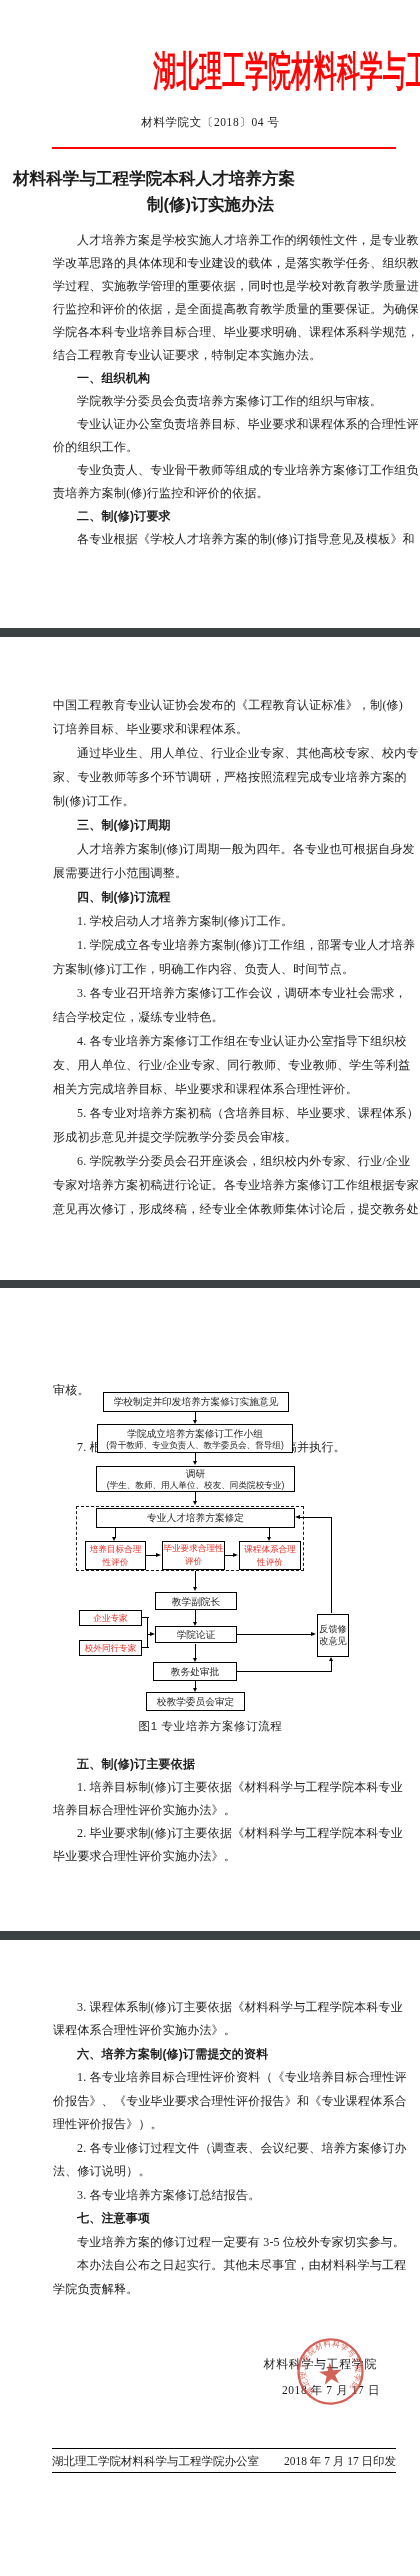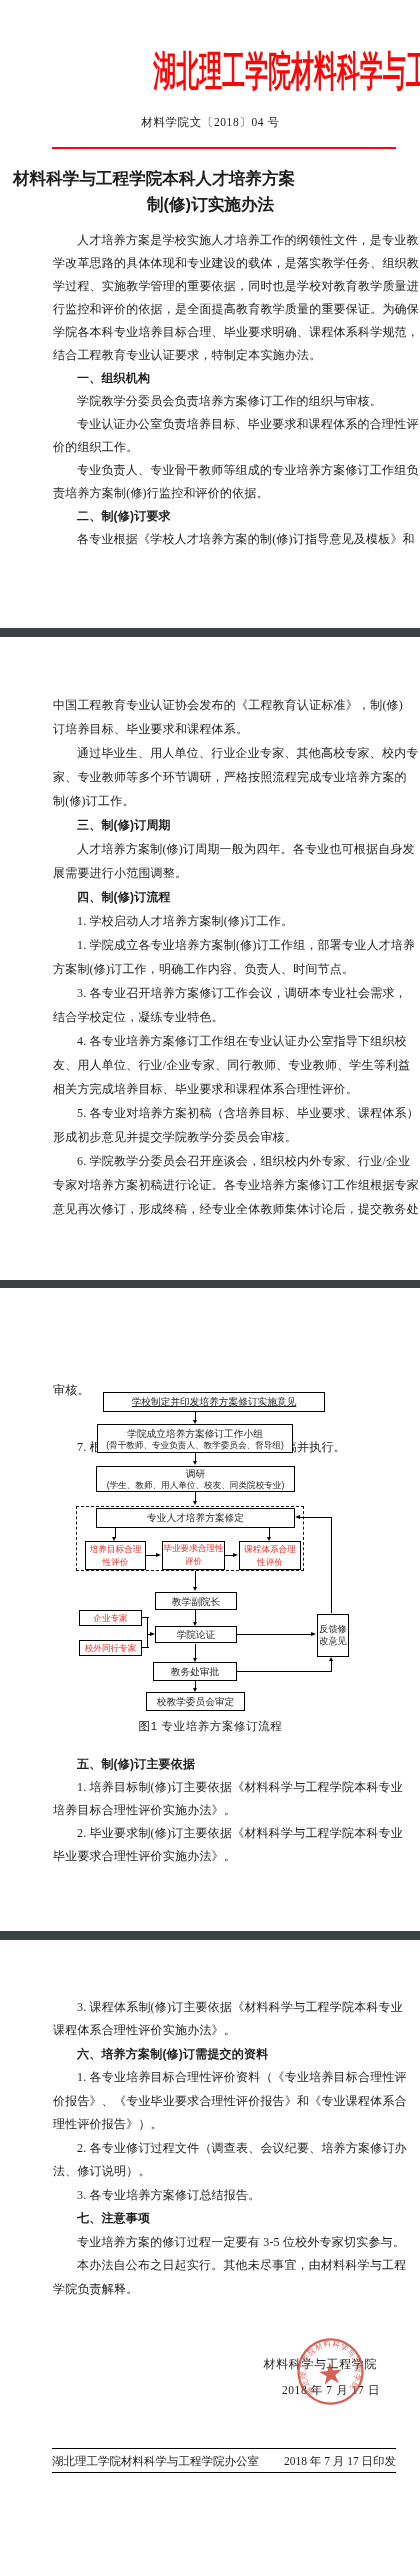--- a/index.html
+++ b/index.html
@@ -118,21 +118,21 @@
 <div class="pagebreak"></div>
 
 <div class="page" style="height:643px;">
   <div class="tb lh42" style="top:57px;">
       <div class="ln">审核。</div>
       <div class="ln ind">7. 根据教务处意见形成专业培养方案定稿并执行。</div>
     </div>
 
   <div class="fc">
 
-    <div class="fb" style="left:103px;top:104px;width:222px;height:19.5px;text-decoration:underline;">
+    <div class="fb" style="left:103px;top:104px;width:186px;height:19.5px;">
         <div class="m">学校制定并印发培养方案修订实施意见</div>
       </div>
     <div class="fb" style="left:97px;top:136px;width:196px;height:29px;">
         <div class="m">学院成立培养方案修订工作小组</div>
         <div class="s">(骨干教师、专业负责人、教学委员会、督导组)</div>
       </div>
     <div class="fb" style="left:96px;top:178px;width:199px;height:26px;">
         <div class="m">调研</div>
         <div class="s">(学生、教师、用人单位、校友、同类院校专业)</div>
       </div>

